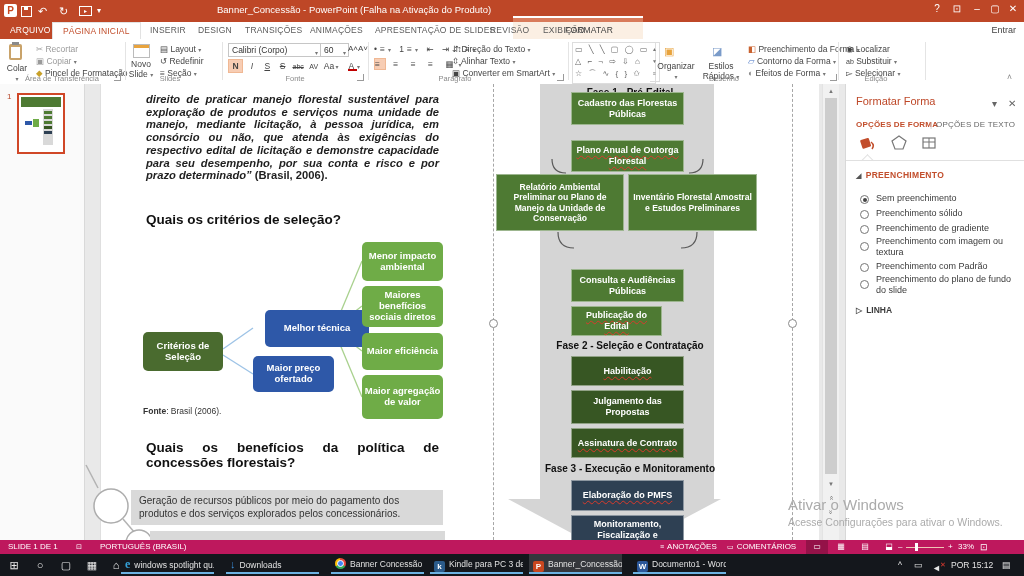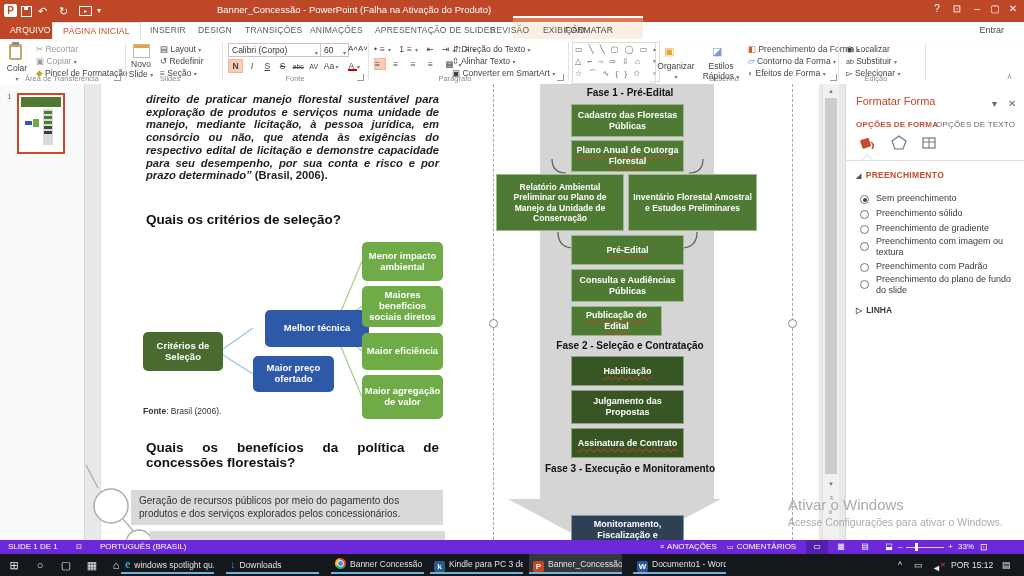--- a/index.html
+++ b/index.html
@@ -20,21 +20,21 @@
           border-top:2px solid #ffffff;box-sizing:border-box;text-align:center;
           font-size:8px;line-height:19px;color:#FFF6E8;letter-spacing:.2px;}
   .winbtn{position:absolute;top:3px;font-size:10px;color:#fff;width:18px;text-align:center;}
   
   #tabrow{position:absolute;left:0;top:22px;width:1024px;height:17px;background:#fff;}
   .tab{position:absolute;top:0;height:17px;line-height:17px;font-size:8.5px;color:#5A5A5A;
        padding:0 10px;letter-spacing:.2px;}
   .tab-arquivo{background:#BE4727;color:#fff;}
   .tab-active{color:#C24E2C;border:1px solid #E2E2E2;border-bottom:none;background:#fff;}
   #fmt-bg{position:absolute;left:513px;top:0;width:130px;height:17px;background:#FBEFE3;}
-  #entrar{position:absolute;right:20px;top:0;line-height:17px;font-size:9px;color:#444;}
+  #entrar{position:absolute;right:8px;top:0;line-height:17px;font-size:9px;color:#444;}
   
   #ribbon{position:absolute;left:0;top:39px;width:1024px;height:46px;background:#fff;
           border-bottom:1px solid #D2D2D2;box-sizing:border-box;font-size:8.5px;color:#444;}
   .gsep{position:absolute;top:3px;height:38px;width:1px;background:#E4E4E4;}
   .glabel{position:absolute;bottom:1px;font-size:7.5px;color:#8A8A8A;text-align:center;}
   .launch{position:absolute;width:6px;height:6px;border-right:1px solid #9a9a9a;border-bottom:1px solid #9a9a9a;}
   .rbtn{position:absolute;white-space:nowrap;font-size:8.5px;color:#444;}
   .car{font-size:6px;color:#777;}
   .gray{color:#9a9a9a;}
   .clip{position:absolute;width:13px;height:16px;background:#C9A36A;border-radius:2px;}
@@ -117,21 +117,21 @@
          box-sizing:border-box;background:#fff;}
   .radio.sel::after{content:"";position:absolute;left:1.5px;top:1.5px;width:4px;height:4px;
                     background:#444;border-radius:50%;}
   .rlabel{position:absolute;left:30px;width:142px;font-size:9px;color:#3B3B3B;line-height:11px;}
   #line-hdr{position:absolute;left:10px;top:221px;font-size:8.5px;font-weight:bold;color:#3B3B3B;}
   
   #watermark{position:absolute;left:788px;top:496px;z-index:60;color:#ABABAB;pointer-events:none;}
   #wm1{font-size:15px;}
   #wm2{font-size:10.5px;margin-top:3px;}
   
-  #statusbar{position:absolute;left:0;top:540px;width:1024px;height:14px;background:#6d28d9;
+  #statusbar{position:absolute;left:0;top:540px;width:1024px;height:14px;background:#be185d;
              color:#fff;font-size:8px;line-height:14px;}
   .sb{position:absolute;top:0;white-space:nowrap;}
   .sb-ic{font-size:7px;margin-right:3px;}
   .vbtn{position:absolute;top:0;width:22px;height:14px;text-align:center;font-size:8px;}
   .vbtn.on2{background:rgba(0,0,0,.22);}
   #ztrack{position:absolute;left:906px;top:6.5px;width:38px;height:1px;background:#EFC4B4;}
   #zthumb{position:absolute;left:915px;top:3px;width:3px;height:8px;background:#fff;}
   
   #taskbar{position:absolute;left:0;top:554px;width:1024px;height:22px;background:#14171C;
            color:#DDD;font-size:8.5px;}
@@ -344,30 +344,30 @@
     <path d="M 12 5 Q 12 19 26 19" stroke="#595959" stroke-width="1.2" fill="none"></path>
     <path d="M 163 5 Q 163 19 149 19" stroke="#595959" stroke-width="1.2" fill="none"></path>
     <path d="M 18 78 Q 18 94 34 94" stroke="#595959" stroke-width="1.2" fill="none"></path>
     <path d="M 157 78 Q 157 94 141 94" stroke="#595959" stroke-width="1.2" fill="none"></path>
   </svg>
 
   <div class="flow-label" style="top:3px;">Fase 1 - Pré-Edital</div>
   <div class="flow-label" style="top:256px;">Fase 2 - Seleção e Contratação</div>
   <div class="flow-label" style="top:379px;">Fase 3 - Execução e Monitoramento</div>
 
-  <div class="fc-box fc-g" style="left:486px;top:20px;width:113px;height:33px;">Cadastro das Florestas Públicas</div>
+  <div class="fc-box fc-g" style="left:486px;top:8px;width:113px;height:33px;">Cadastro das Florestas Públicas</div>
   <div class="fc-box fc-g sq" style="left:486px;top:56px;width:113px;height:32px;">Plano Anual de Outorga Florestal</div>
   <div class="fc-box fc-g" style="left:411px;top:90px;width:128px;height:57px;font-size:8.6px;">Relatório Ambiental Preliminar ou Plano de Manejo da Unidade de Conservação</div>
   <div class="fc-box fc-g" style="left:543px;top:90px;width:129px;height:57px;font-size:8.6px;">Inventário Florestal Amostral e Estudos Preliminares</div>
-  <div class="fc-box fc-g sq" style="left:486px;top:151px;width:113px;height:30px;">Pré-Edital</div>
   <div class="fc-box fc-g" style="left:486px;top:185px;width:113px;height:33px;">Consulta e Audiências Públicas</div>
   <div class="fc-box fc-g sq" style="left:486px;top:222px;width:91px;height:30px;">Publicação do Edital</div>
   <div class="fc-box fc-d sq" style="left:486px;top:272px;width:113px;height:30px;">Habilitação</div>
   <div class="fc-box fc-d" style="left:486px;top:306px;width:113px;height:34px;">Julgamento das Propostas</div>
   <div class="fc-box fc-d sq" style="left:486px;top:344px;width:113px;height:30px;">Assinatura de Contrato</div>
+  <div class="fc-box fc-n sq" style="left:486px;top:396px;width:113px;height:31px;">Elaboração do PMFS</div>
   <div class="fc-box fc-n" style="left:486px;top:431px;width:113px;height:40px;">Monitoramento, Fiscalização e Auditorias</div>
 
   <div class="selline" style="left:408px;"></div>
   <div class="selline" style="left:707px;"></div>
   <div class="handle" style="left:404px;top:235px;"></div>
   <div class="handle" style="left:703px;top:235px;"></div>
 
   <div id="vscroll">
     <div class="scb" style="top:1px;">▲</div>
     <div id="scthumb"></div>

